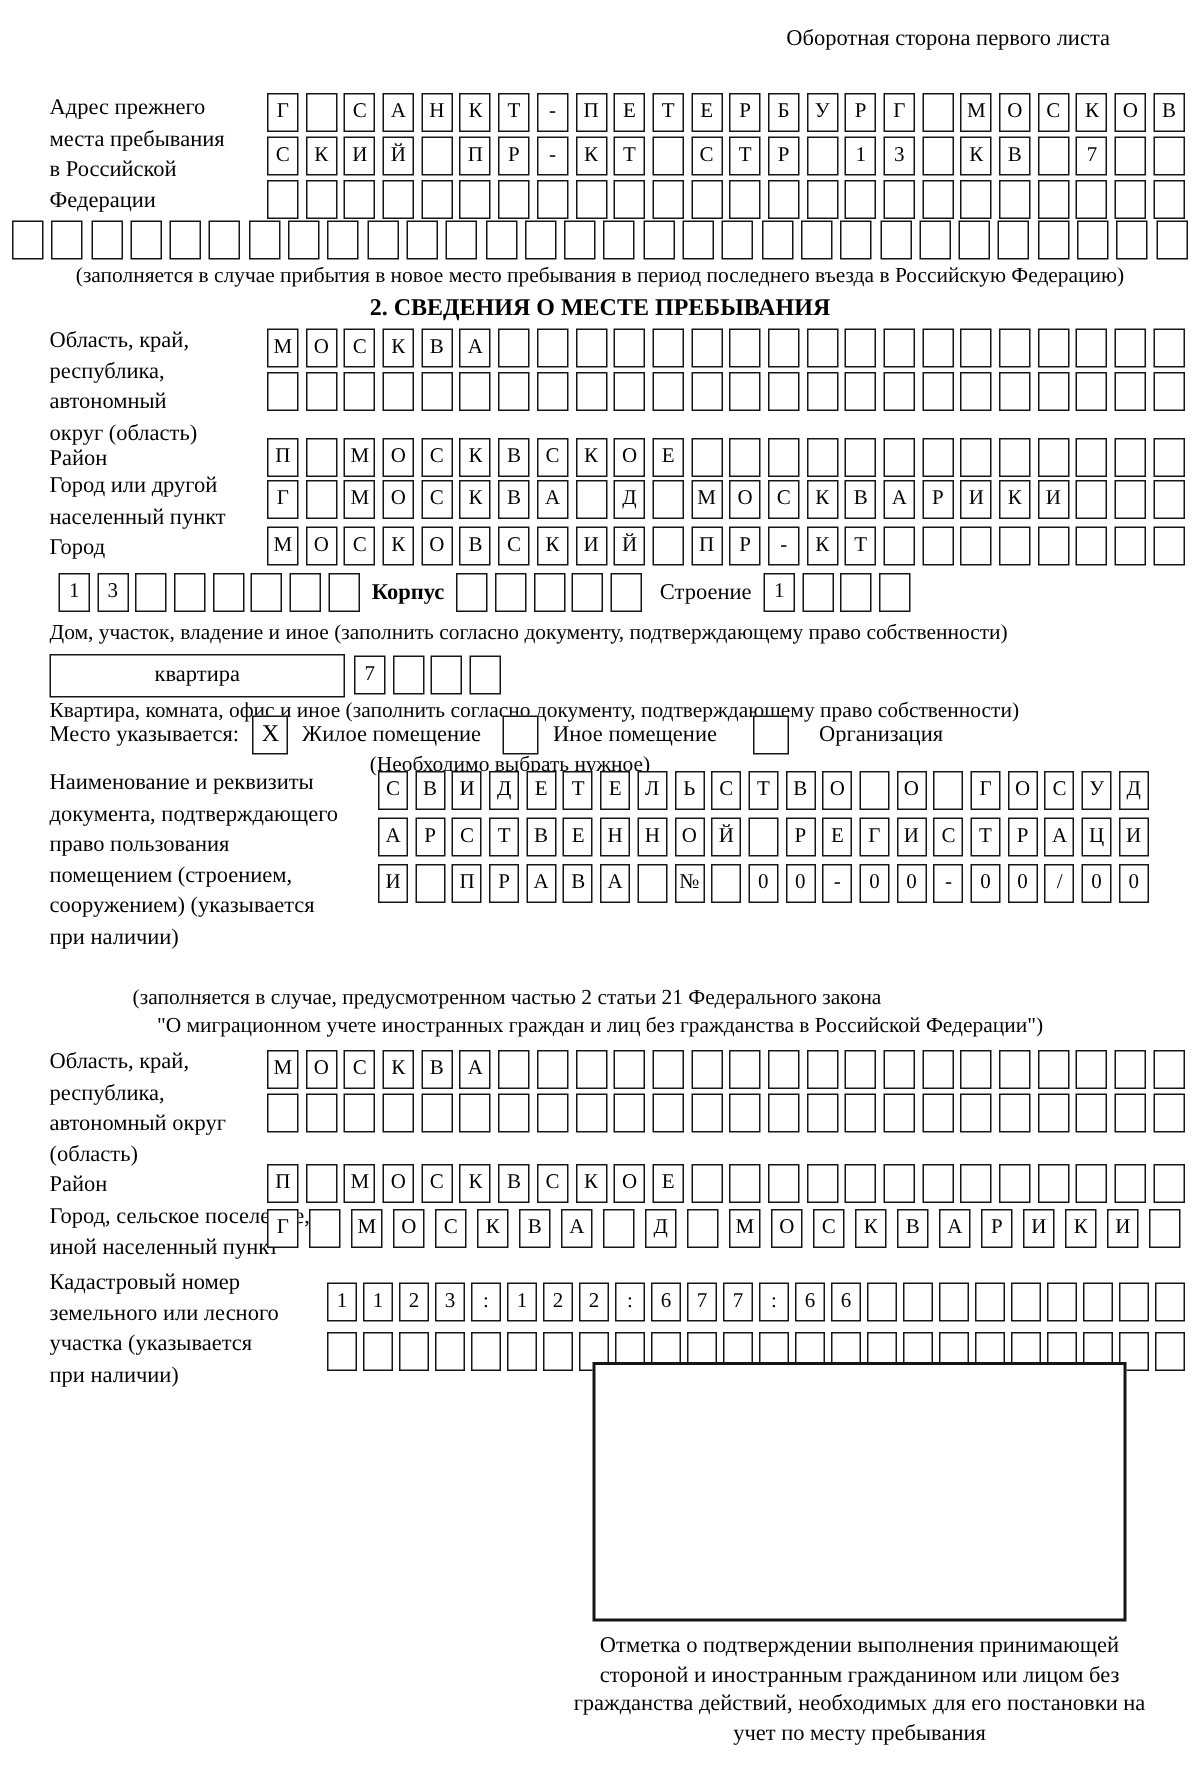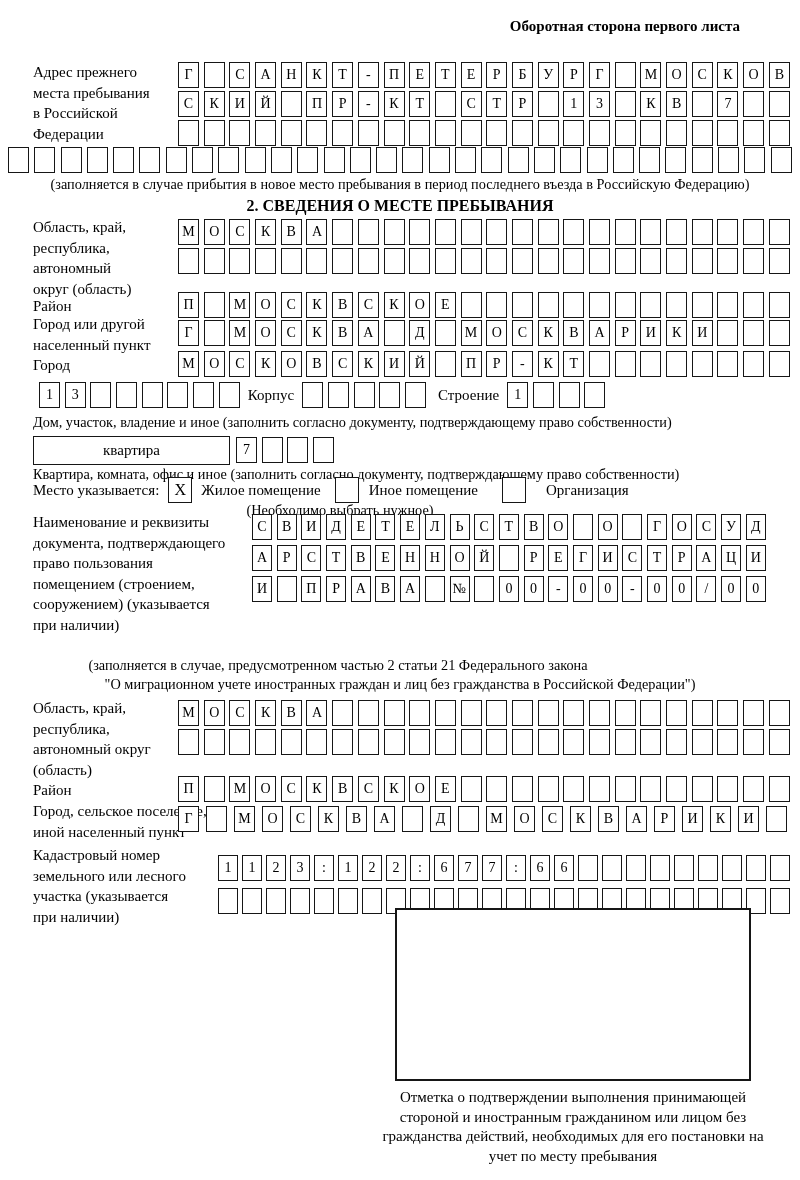--- a/index.html
+++ b/index.html
@@ -36,21 +36,21 @@
     font-size:16px; flex:0 0 auto; background:#fff;
   }
   .flexline { display:flex; align-items:flex-start; }
   .bigbox { box-sizing:border-box; border:2px solid #161616; background:#fff; }
 </style>
 </head>
 <body>
 
 <div class="page">
 
-  <div class="abs" style="top:18px; left:0; width:740px; text-align:right; font-size:15px;font-weight:bold;">Оборотная сторона первого листа</div>
+  <div class="abs" style="top:18px; left:0; width:740px; text-align:right; font-size:15px;">Оборотная сторона первого листа</div>
 
   <div class="abs lbl" style="top:62px; left:33px; width:145px;">Адрес прежнего
 места пребывания
 в Российской
 Федерации</div>
   <div class="abs" style="top:62px; left:178px;">
     <div class="cr">
         <span class="cell">Г</span>
         <span class="cell"></span>
         <span class="cell">С</span>
@@ -313,21 +313,21 @@
     <div class="cr" style="margin-left:6px; margin-top:1px;">
         <span class="cell">1</span>
         <span class="cell">3</span>
         <span class="cell"></span>
         <span class="cell"></span>
         <span class="cell"></span>
         <span class="cell"></span>
         <span class="cell"></span>
         <span class="cell"></span>
       </div>
-    <div class="inlinelbl" style="margin-left:8px;">Корпус</div>
+    <div class="inlinelbl" style="margin-left:8px;font-weight:bold;">Корпус</div>
     <div class="cr" style="margin-left:8px; margin-top:1px;">
         <span class="cell"></span>
         <span class="cell"></span>
         <span class="cell"></span>
         <span class="cell"></span>
         <span class="cell"></span>
       </div>
     <div class="inlinelbl" style="margin-left:12px;">Строение</div>
     <div class="cr" style="margin-left:8px; margin-top:1px;">
         <span class="cell">1</span>

